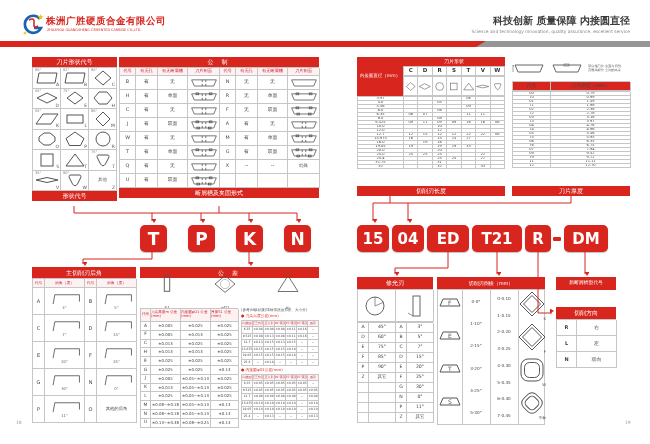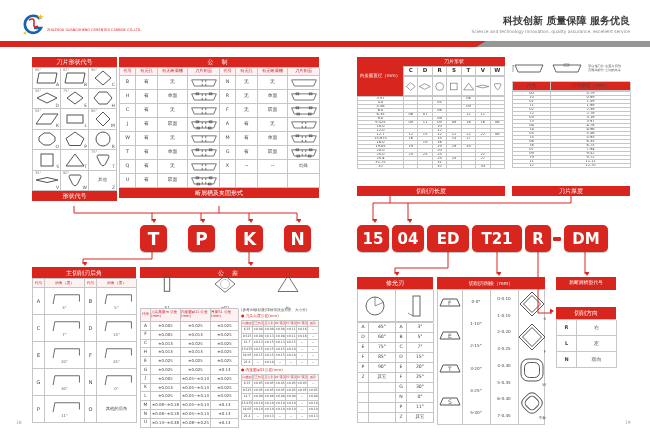--- a/index.html
+++ b/index.html
@@ -30,22 +30,23 @@
 <div class="page">
 
   <div class="abs" style="left:22px;top:11px;width:22px;height:27px;">
     <svg width="22" height="27" viewBox="0 0 22 27">
       <path d="M18 8 A8.5 8.5 0 1 0 19 17 L12 17" fill="none" stroke="#1c63ac" stroke-width="2.6"></path>
       <path d="M7 9 Q13 6 12 12 Q11 18 16 15" fill="none" stroke="#d8261e" stroke-width="1.6"></path>
       <path d="M18.5 3 L19.4 5 L21.5 5.2 L19.8 6.5 L20.4 8.5 L18.5 7.3 L16.6 8.5 L17.2 6.5 L15.5 5.2 L17.6 5 Z" fill="#f5c518"></path>
       <path d="M3 20 L3.6 21.4 L5 21.5 L3.9 22.4 L4.3 23.8 L3 23 L1.7 23.8 L2.1 22.4 L1 21.5 L2.4 21.4 Z" fill="#f5c518"></path>
     </svg>
   </div>
+  <div class="abs" style="left:46px;top:15px;font-size:9.5px;font-weight:bold;color:#d8261e;letter-spacing:.5px;">株洲广胜硬质合金有限公司</div>
   <div class="abs" style="left:47px;top:28px;font-size:3.4px;color:#d8261e;">ZHUZHOU GUANGSHENG CEMENTED CARBIDE CO.,LTD.</div>
-  <div class="abs" style="right:20px;top:14px;font-size:10px;font-weight:bold;color:#3c3c3c;">科技创新  质量保障  服务优良</div>
+  <div class="abs" style="right:20px;top:14px;font-size:10px;font-weight:bold;color:#3c3c3c;">科技创新  质量保障  内接圆直径</div>
   <div class="abs" style="right:20px;top:29px;font-size:4.4px;color:#888;">Science and technology innovation, quality assurance, excellent service</div>
   <div class="abs" style="left:0;top:41px;width:650px;height:6px;background:#d8261e;"></div>
   <div class="abs" style="left:476px;top:41px;width:174px;height:6px;background:#969696;clip-path:polygon(10px 0,100% 0,100% 100%,0 100%);"></div>
 
   <div class="abs" style="left:32px;top:57px;width:85px;">
     <div class="redbar" style="height:10px;">刀片形状代号</div>
     <div id="shape-grid" class="grid" style="grid-template-columns:repeat(3,1fr);width:85px;">
         <div class="cell" style="height:20.5px;">
           <svg class="sh" width="24" height="18" viewBox="0 0 24 18" fill="none" stroke="#555" stroke-width="1">
             <polygon points="4,4 22,4 20,14 2,14"></polygon>

